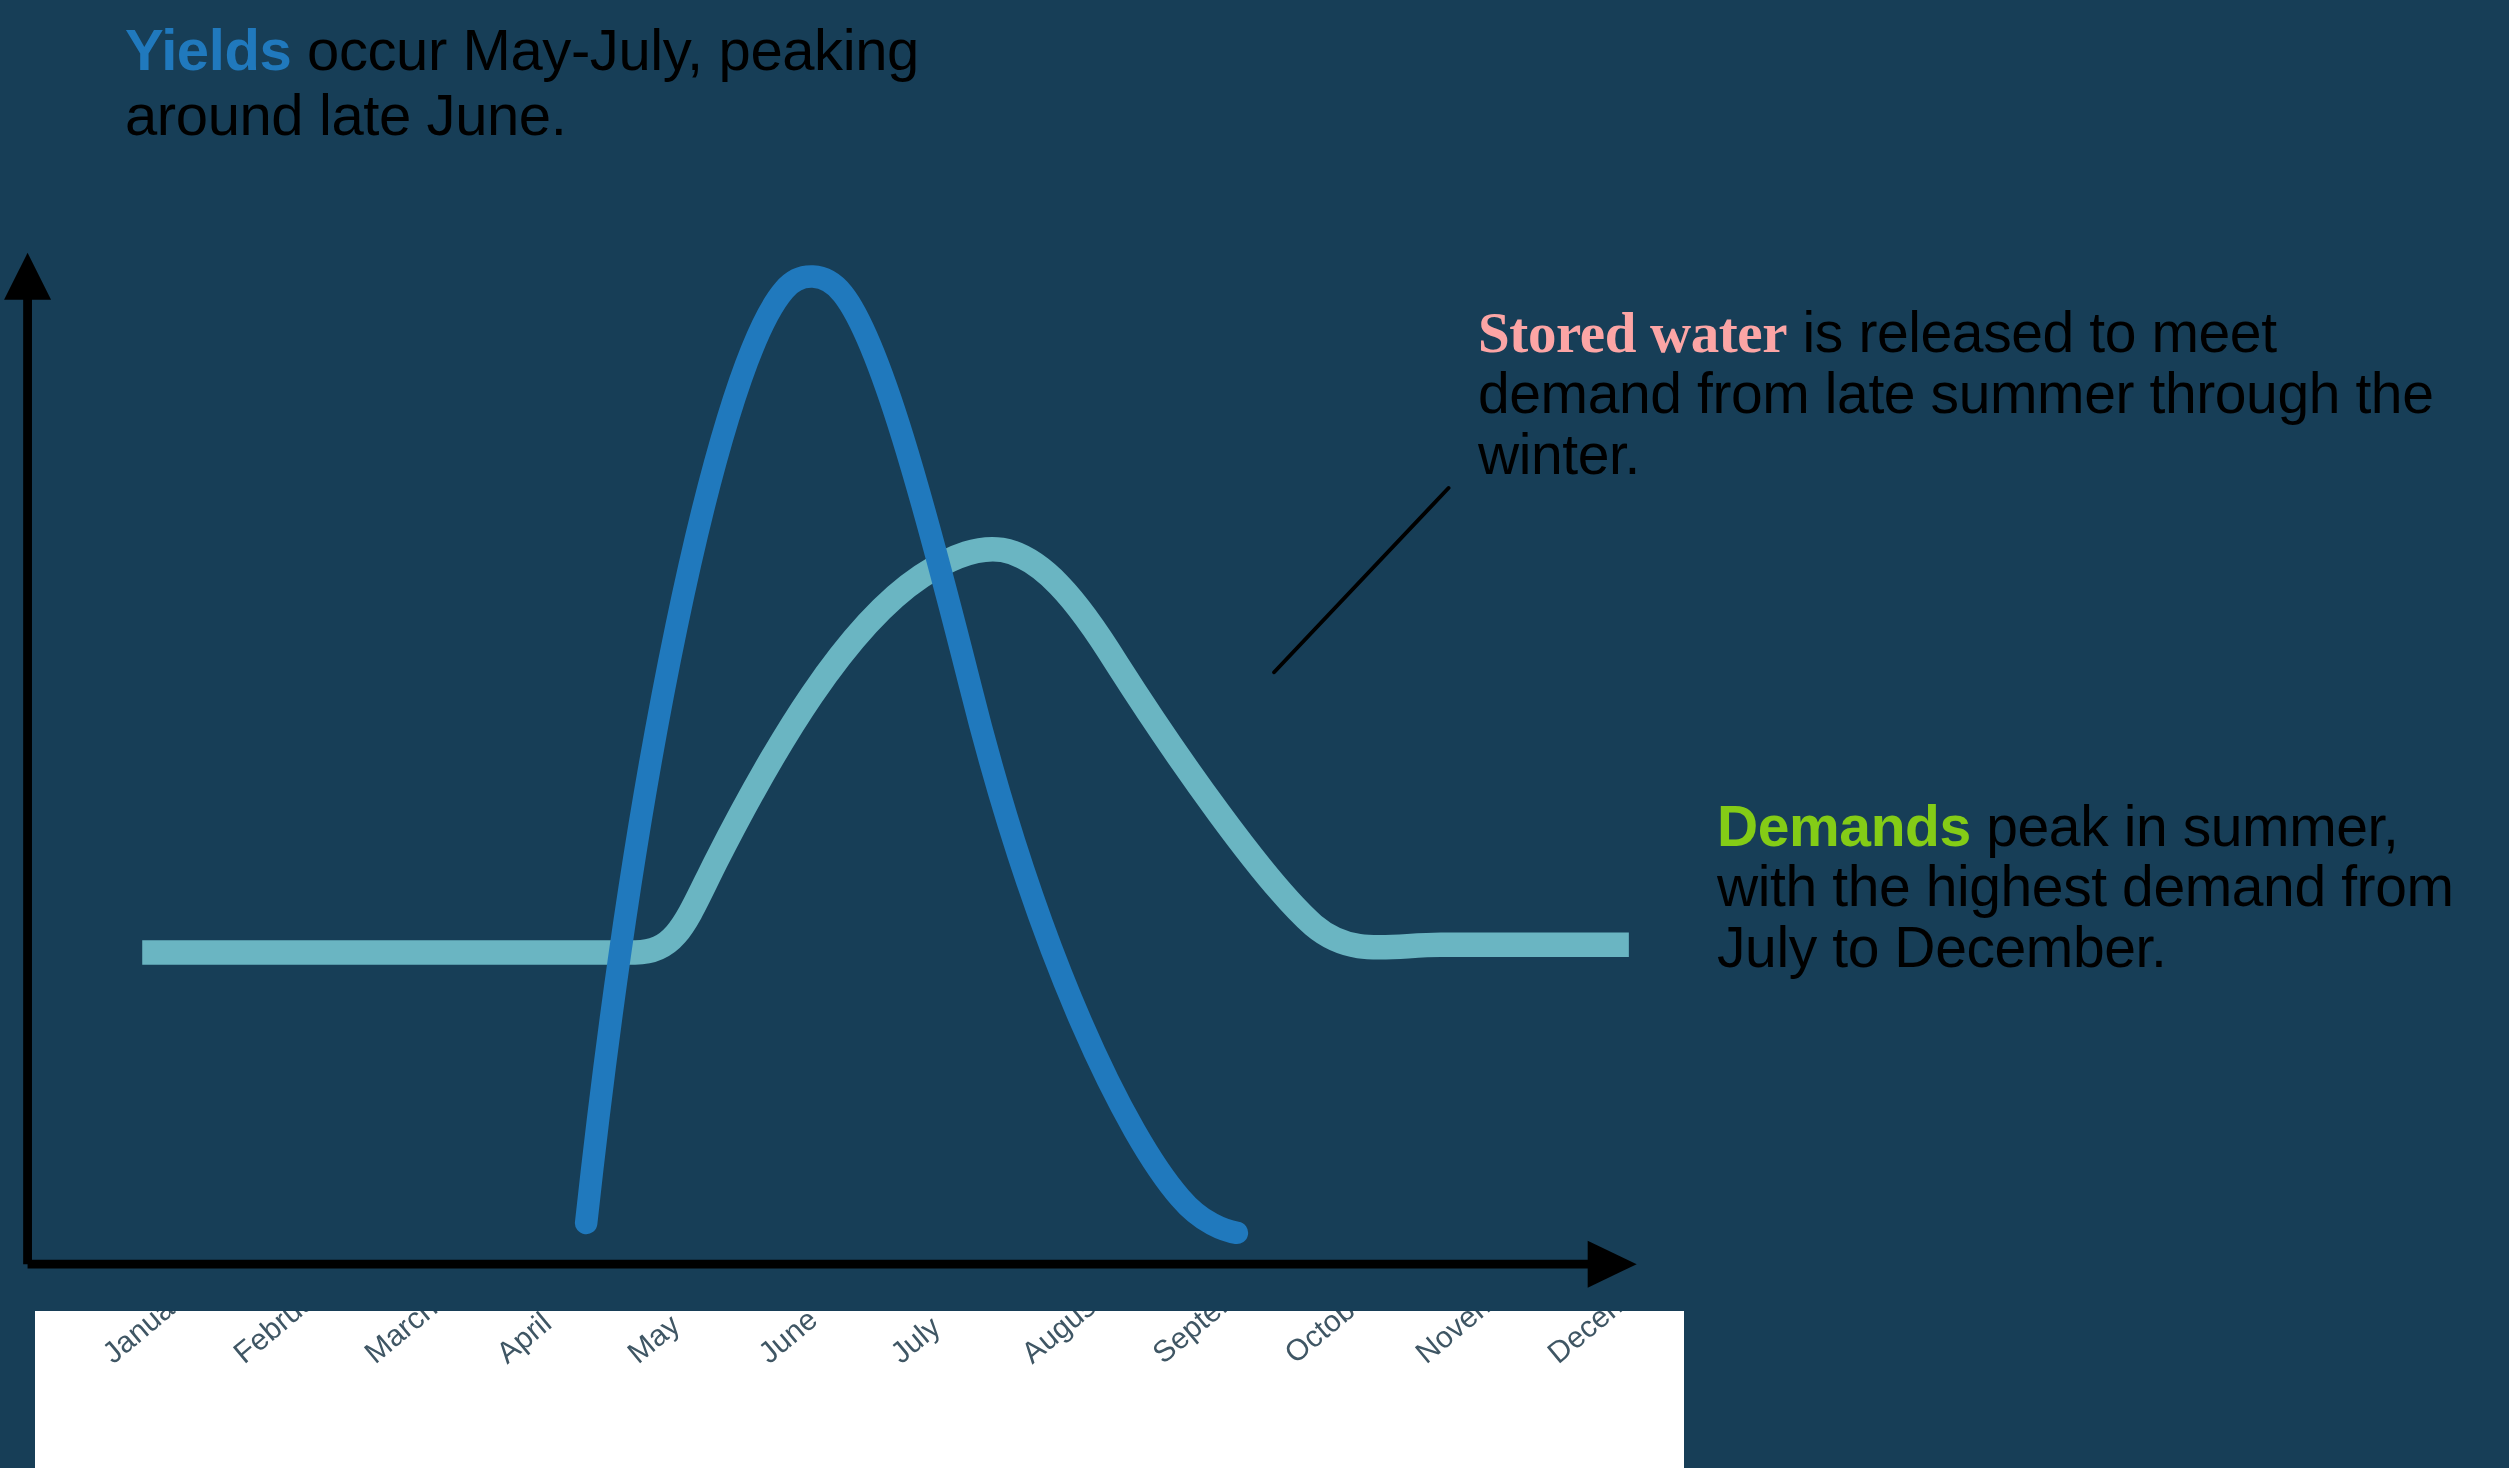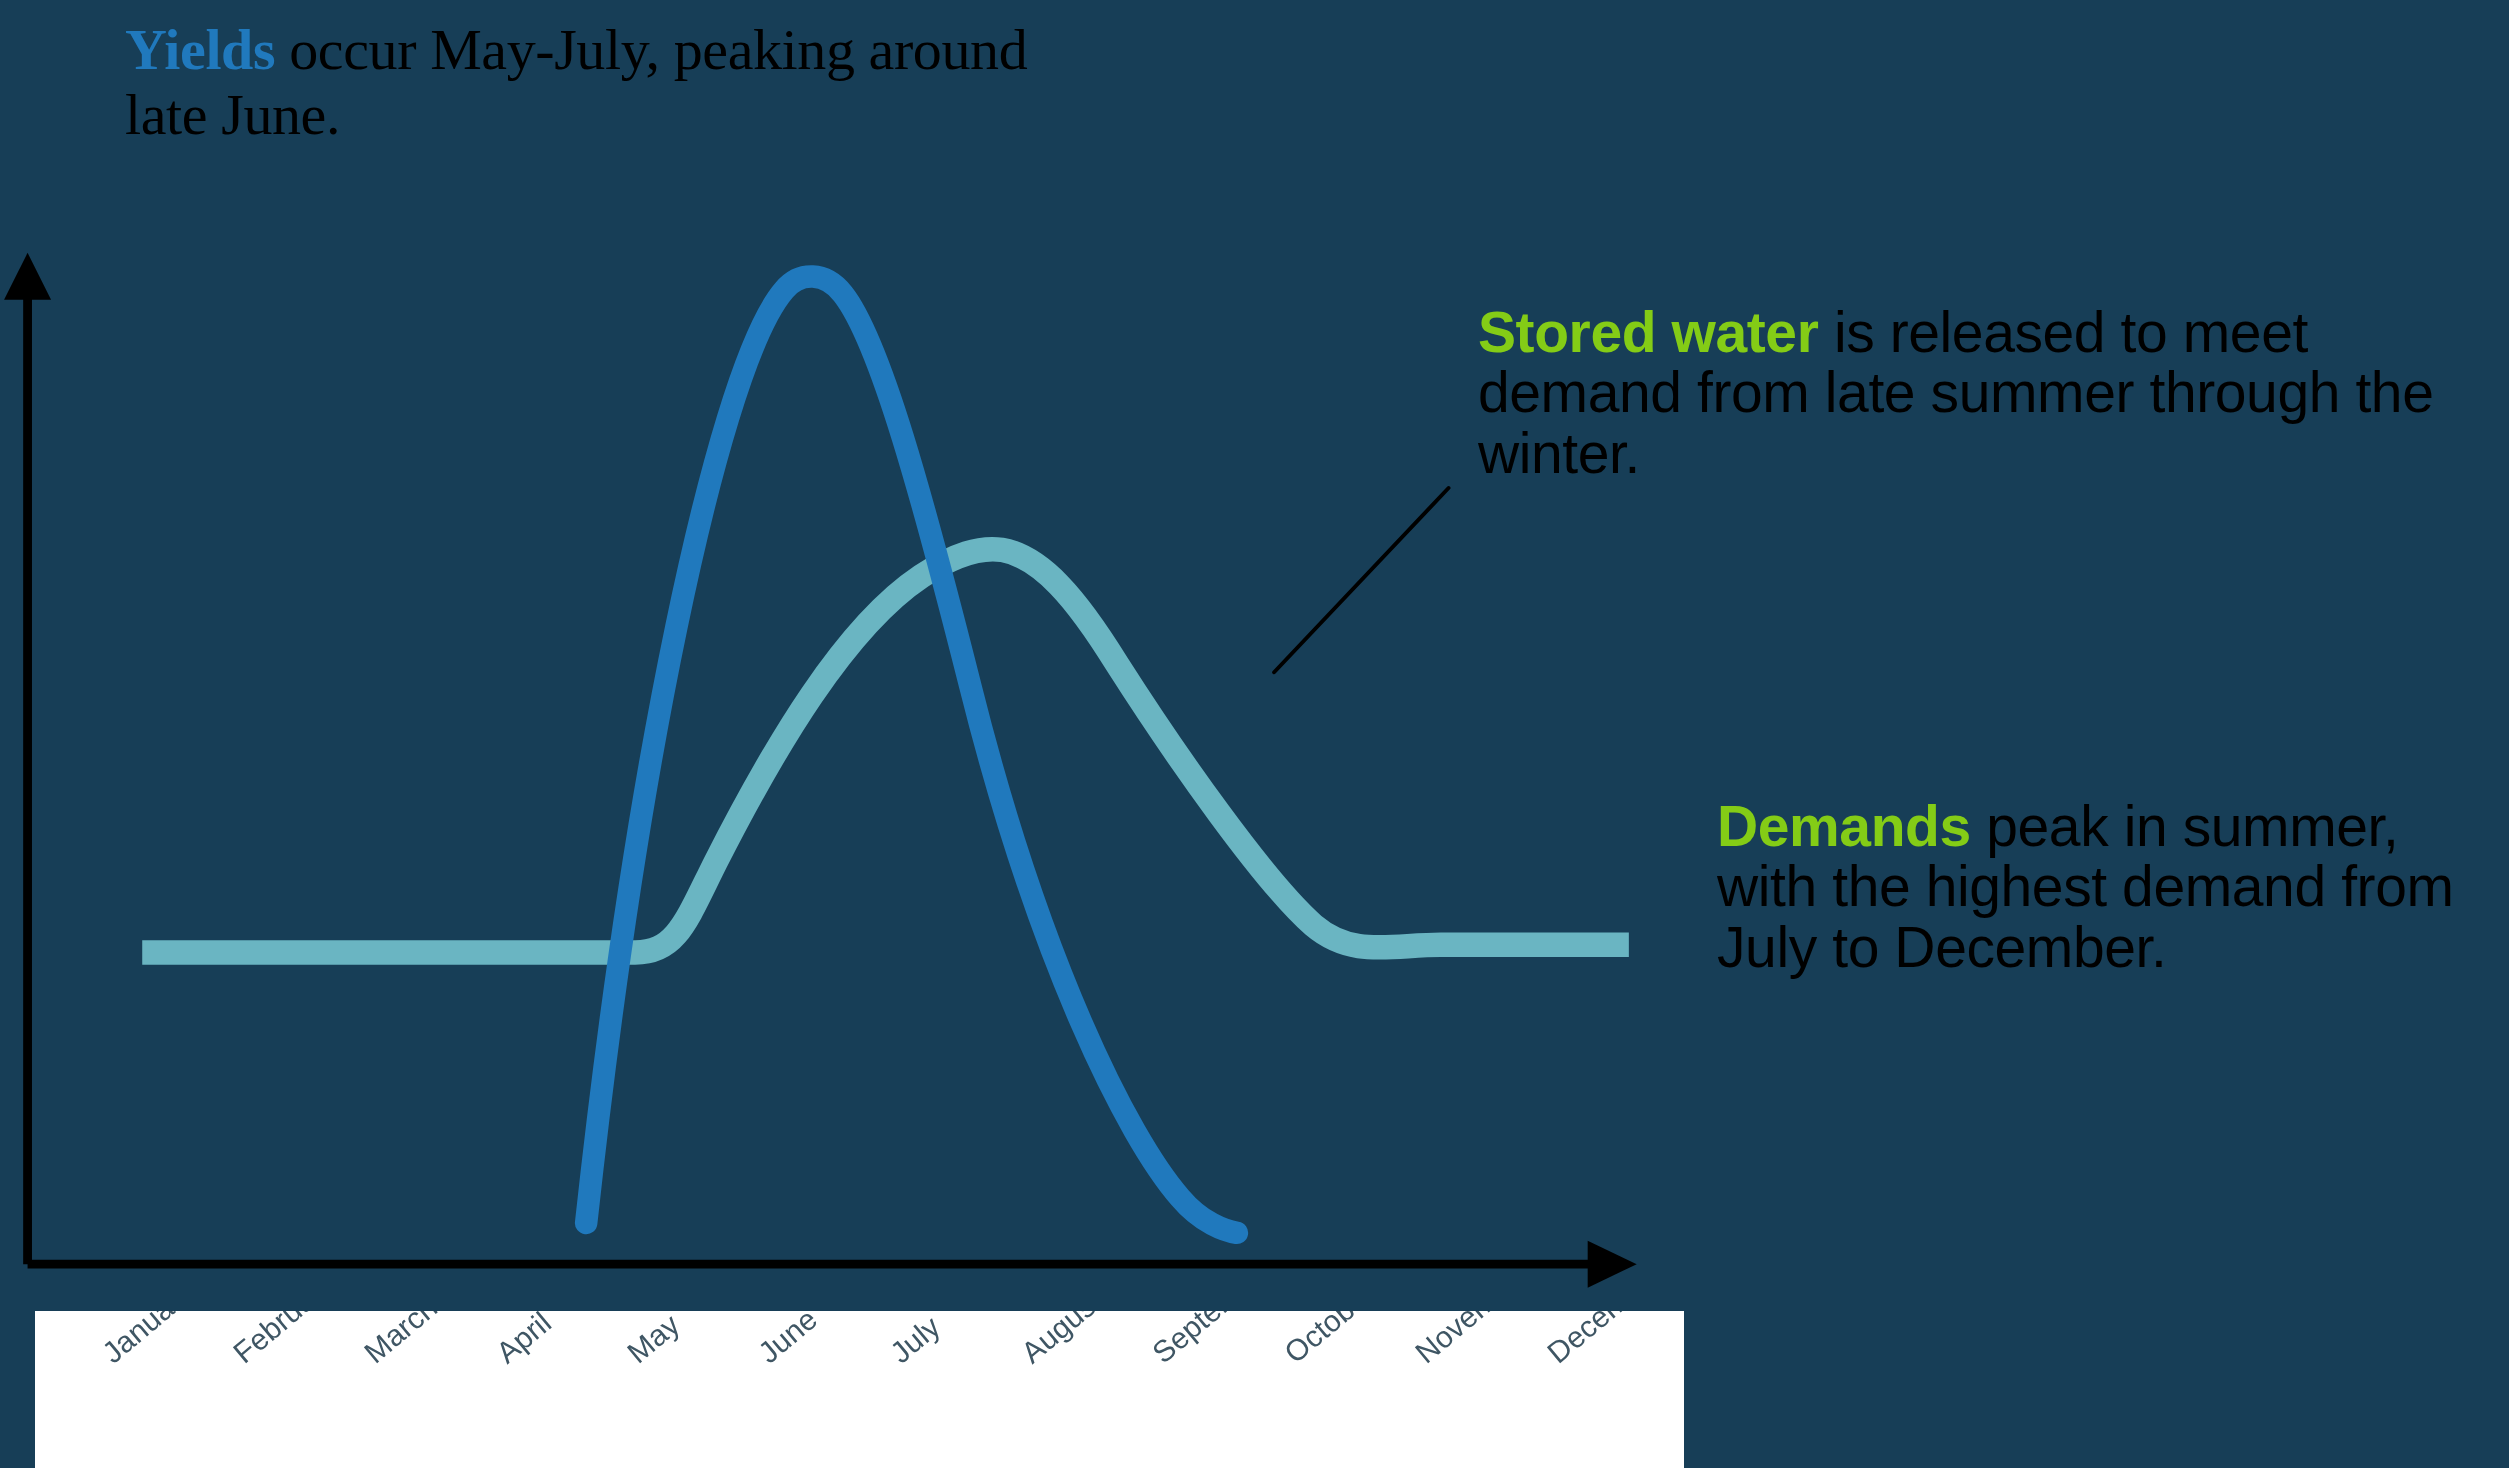--- a/index.html
+++ b/index.html
@@ -34,21 +34,20 @@
     color: #2079bd;
     font-weight: 800;
   }
 
   #anno-yields {
     left: 125px;
     top: 17.6px;
     width: 980px;
     font-size: 58px;
     line-height: 1.12;
-    font-family: Liberation Serif, serif;
   }
   #anno-stored {
     left: 1478px;
     top: 302px;
     width: 1000px;
     font-size: 57px;
     line-height: 1.06;
   }
   #anno-demands {
     left: 1717px;
@@ -91,21 +90,21 @@
 </head>
 <body style="background: rgb(23, 62, 87);">
 
 <div id="stage" style="background: rgb(23, 62, 87);">
 
   <div class="annotation" id="anno-yields">
     <span class="hl" style="color: rgb(32, 121, 189);">Yields</span><span> occur May-July, peaking around late June.</span>
   </div>
 
   <div class="annotation" id="anno-stored">
-    <span class="hl" style="color: #84cc16;">Stored water</span><span> is released to meet demand from late summer through the winter.</span>
+    <span class="hl" style="color: #fca5a5; font-family: Liberation Serif, serif;">Stored water</span><span> is released to meet demand from late summer through the winter.</span>
   </div>
 
   <div class="annotation" id="anno-demands">
     <span class="hl" style="color: #84cc16;">Demands</span><span> peak in summer, with the highest demand from July to December.</span>
   </div>
 
   <svg id="plot" viewBox="0 0 2560 1498">
 
     <defs>
       <marker id="arrow-up" viewBox="0 0 14 12" refX="7" refY="11" markerWidth="14" markerHeight="12" orient="auto-start-reverse">

